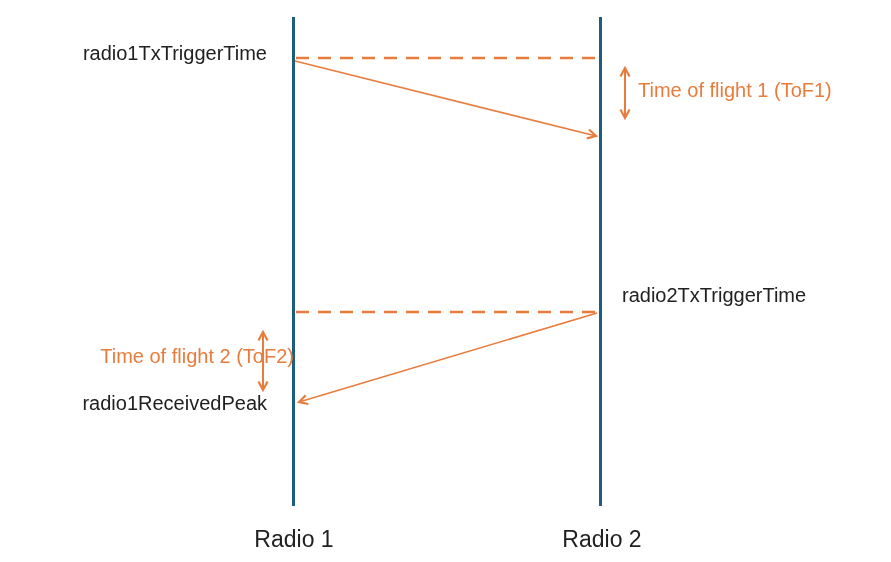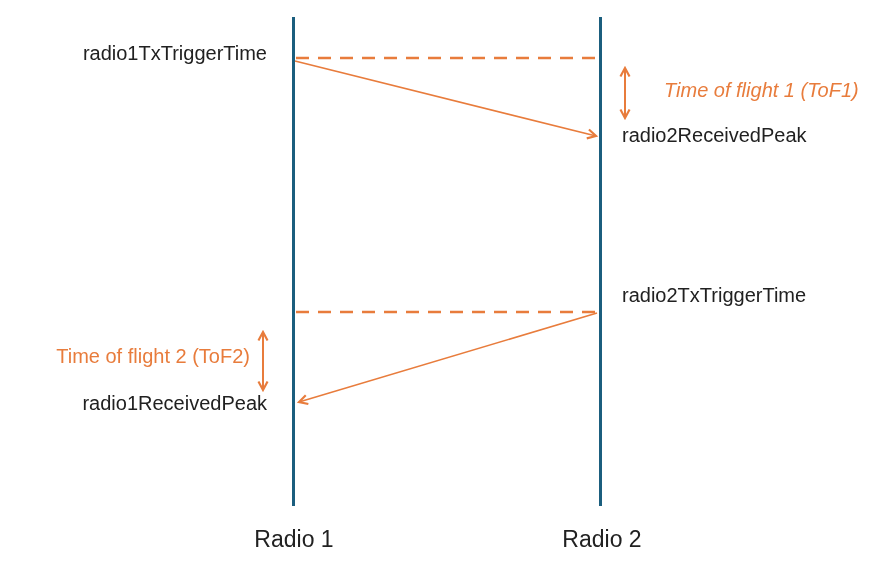--- a/index.html
+++ b/index.html
@@ -26,21 +26,21 @@
   .lbl {
     position: absolute;
     font-size: 20px;
     line-height: 22px;
     color: var(--ink);
     white-space: nowrap;
   }
   .left-col  { left: 0; width: 267px; text-align: right; }
   .right-col { left: 622px; }
   .orange { color: var(--annotation); }
-  .tof2 { width: 250px; }
+  .tof2 { width: 250px; margin-left: 44px; }
   .radio-name {
     position: absolute;
     font-size: 23px;
     line-height: 26px;
     color: var(--ink);
     transform: translateX(-50%);
     white-space: nowrap;
   }
 </style>
 </head>
@@ -69,23 +69,22 @@
   </svg>
 
   <div class="lbl left-col" style="top:42px;">radio1TxTriggerTime</div>
 
 
   <div class="lbl left-col orange tof2" style="top:345px;">Time of flight 2 (ToF2)</div>
 
   <div class="lbl left-col" style="top:392px;">radio1ReceivedPeak</div>
 
 
-  <div class="lbl orange" style="left:664px; top:79px;font-style:italic;">Time of flight 1 (ToF1)</div>
+  <div class="lbl orange" style="left:638px; top:79px;">Time of flight 1 (ToF1)</div>
 
-  <div class="lbl right-col" style="top:124px;">radio2ReceivedPeak</div>
 
   <div class="lbl right-col" style="top:284px;">radio2TxTriggerTime</div>
 
   <div class="radio-name" style="left:294px; top:526px;text-align:center;">Radio 1</div>
 
   <div class="radio-name" style="left:602px; top:526px;text-align:right;">Radio 2</div>
 
 </div>
 
 </body></html>

